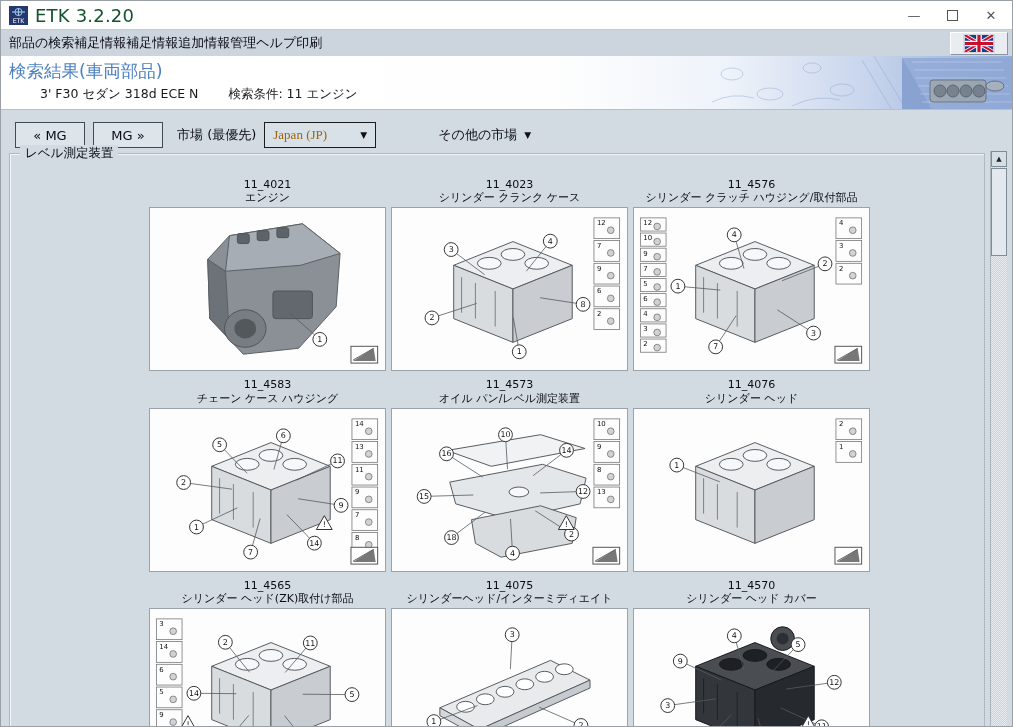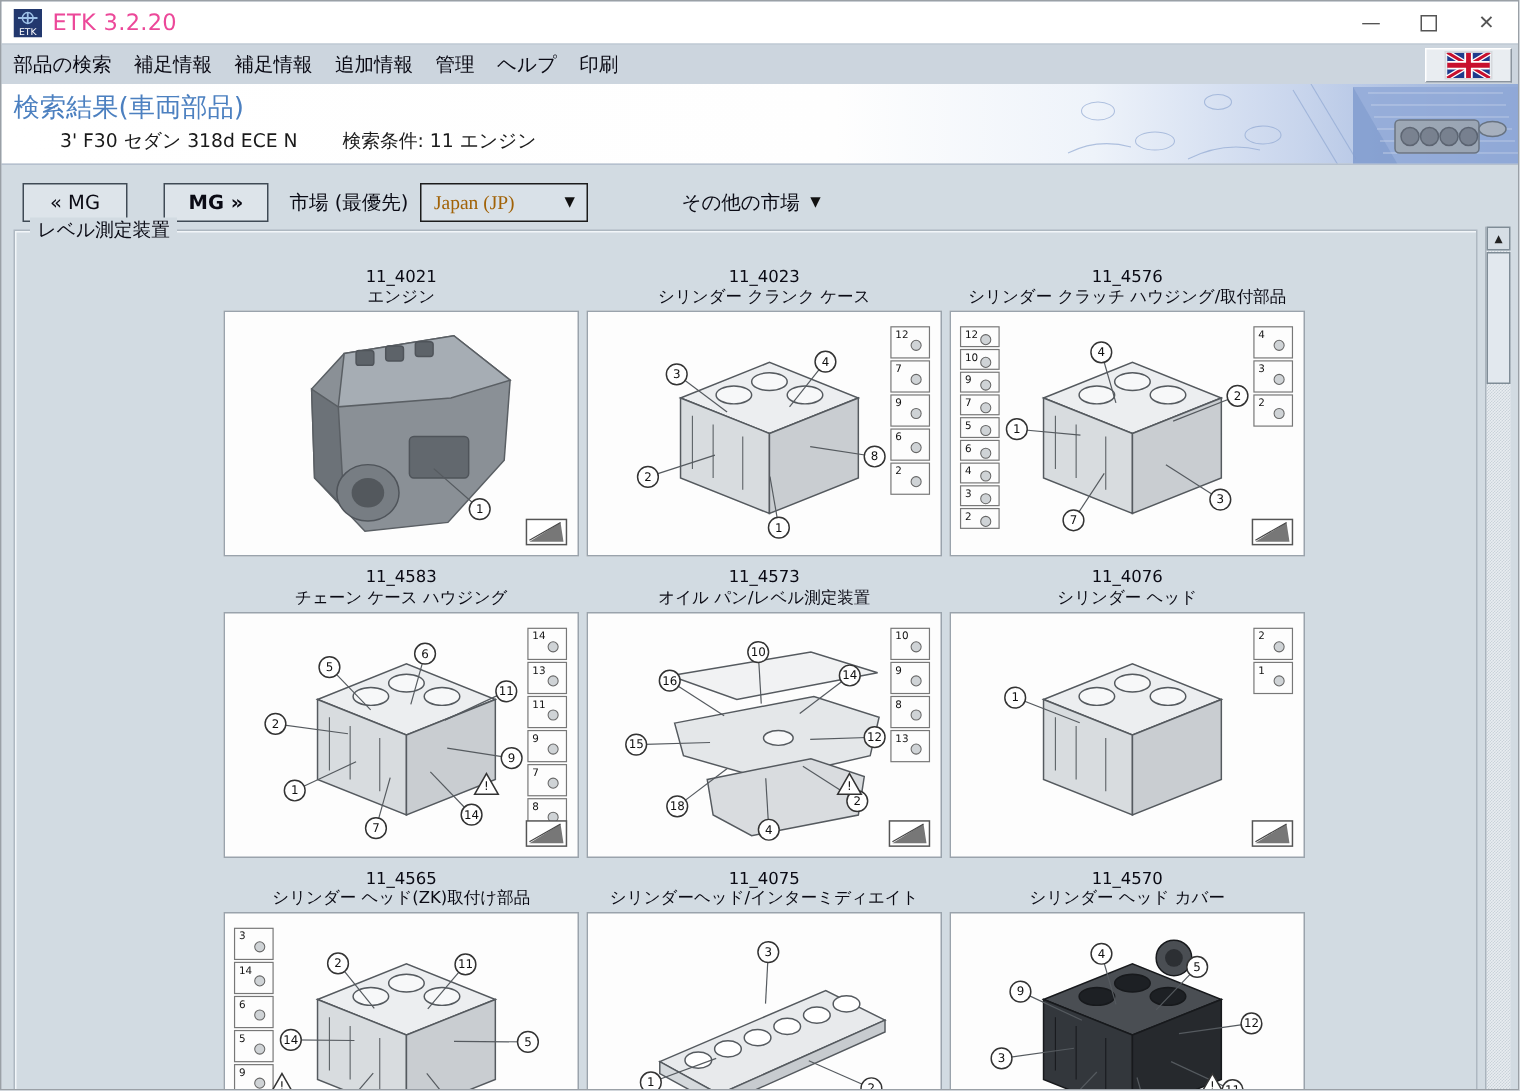--- a/index.html
+++ b/index.html
@@ -6,50 +6,50 @@
   html,body { width:1013px; height:727px; overflow:hidden;
     font-family:"DejaVu Sans","Liberation Sans",sans-serif; }
   .window { position:relative; width:1013px; height:727px; background:#d2dbe2;
     border:1px solid #9aa0a6; overflow:hidden; }
 
   
   .titlebar { height:28px; background:#ffffff; display:flex; align-items:center;
     justify-content:space-between; padding:0 6px 0 8px; }
   .titlebar-left { display:flex; align-items:center; gap:7px; }
   .app-icon { width:19px; height:19px; }
-  .title { font-size:15px; color:#ec4899; letter-spacing:0.2px; }
+  .title { font-size:18px; color:#14532d; letter-spacing:0.2px; }
   .win-controls { display:flex; align-items:center; gap:26px; padding-right:8px; }
   .wbtn { color:#555; font-size:13px; line-height:13px; cursor:default; width:14px; text-align:center; }
   .wbtn.maxi { width:11px; height:11px; border:1.2px solid #555; font-size:0; }
 
   
   .menubar { position:relative; height:27px; background:#ccd5de; display:flex;
     align-items:center; padding-left:8px; border-top:1px solid #c2ccd6; }
-  .menu-items { display:flex; gap:15px; }
+  .menu-items { display:flex; }
   .menu-item { font-size:13px; color:#0a0a14; white-space:nowrap; cursor:default; }
   .flag-btn { position:absolute; right:4px; top:2px; width:58px; height:23px;
     background:#e9edf1; border:1px solid; border-color:#ffffff #8a949e #8a949e #ffffff;
     display:flex; align-items:center; justify-content:center; }
   .flag-btn svg { width:30px; height:17px; outline:1px solid #d6d9dd; }
 
   
   .banner { position:relative; height:54px; background:linear-gradient(to right,
       #ffffff 0%, #fefefe 55%, #eef3fa 72%, #c7d4ec 86%, #92abd8 100%);
     border-bottom:1px solid #b5c0ce; overflow:hidden; }
   .banner-art { position:absolute; right:0; top:0; width:320px; height:54px; opacity:.9; }
   .banner-title { position:relative; font-size:17.5px; color:#4c80c0; padding:3px 0 0 8px; }
   .banner-sub { position:relative; font-size:12.5px; color:#1a1a1a; padding:3px 0 0 19px;margin-left:20px; }
   .banner-sub .crit { margin-left:26px; }
 
   
   .content { position:relative; height:617px; background:#d2dbe2; }
   .toolbar { display:flex; align-items:center; padding:10px 0 0 14px; height:40px; }
   .tb-btn { min-width:70px; height:26px; background:#dde4ea; border:1px solid #3f4a55;
     font-size:13px; color:#0a0a14; font-family:inherit; padding:0 10px; }
-  .tb-btn + .tb-btn { margin-left:24px;font-weight:bold; }
+  .tb-btn + .tb-btn { margin-left:8px; }
   .lbl { font-size:13px; color:#0a0a14; margin:0 8px 0 14px; }
   .combo { width:112px; height:26px; background:#d9e1e8; border:1px solid #1c1c1c;
     display:flex; align-items:center; justify-content:space-between; padding:0 8px; }
   .combo span:first-child { font-size:13px; color:#a16207;font-family:Liberation Serif, serif; }
   .arrow { font-size:9px; color:#111; }
   .other { display:flex; align-items:center; gap:7px; margin-left:62px; font-size:13px; color:#0a0a14; }
 
   
   .results { position:absolute; left:8px; right:27px; top:43px; bottom:-1px;
     border:1px solid #aeb8c1; box-shadow:1px 1px 0 0 #f2f6f9 inset; }

